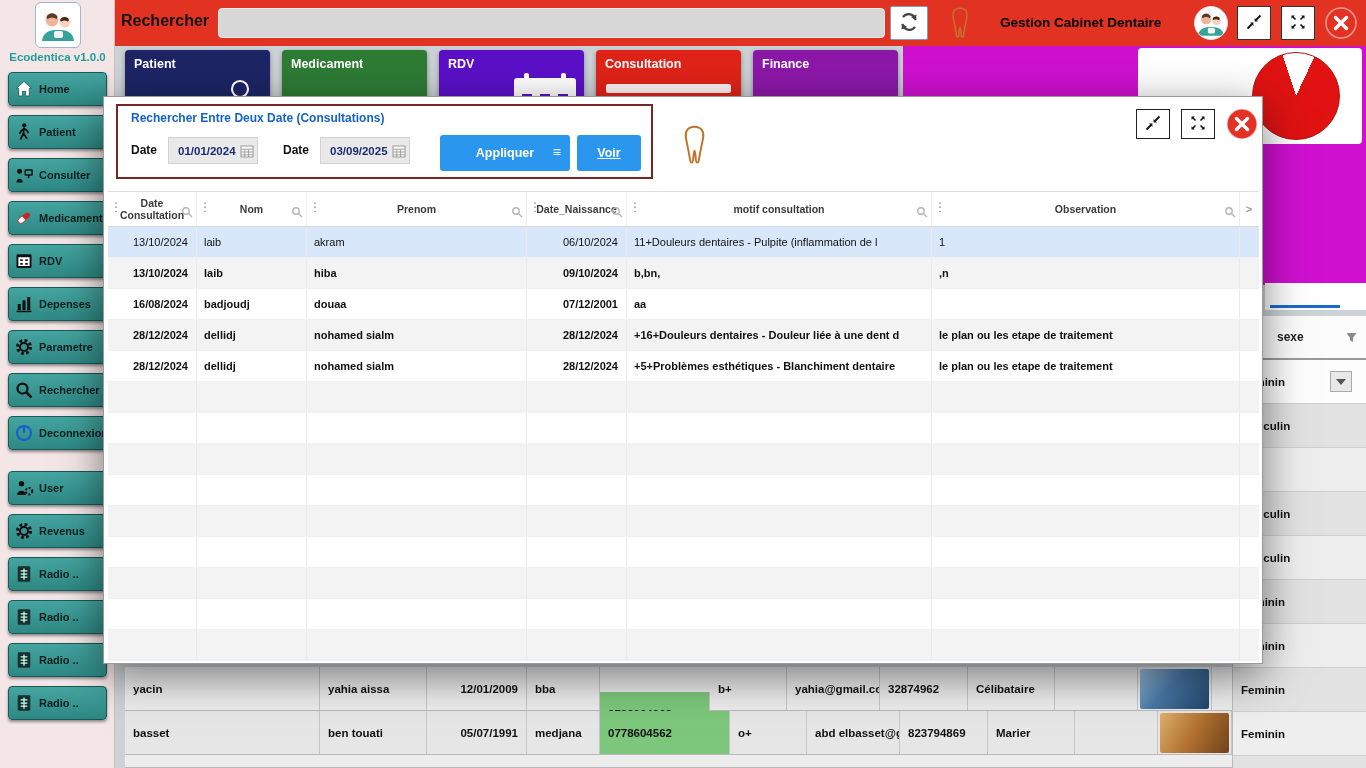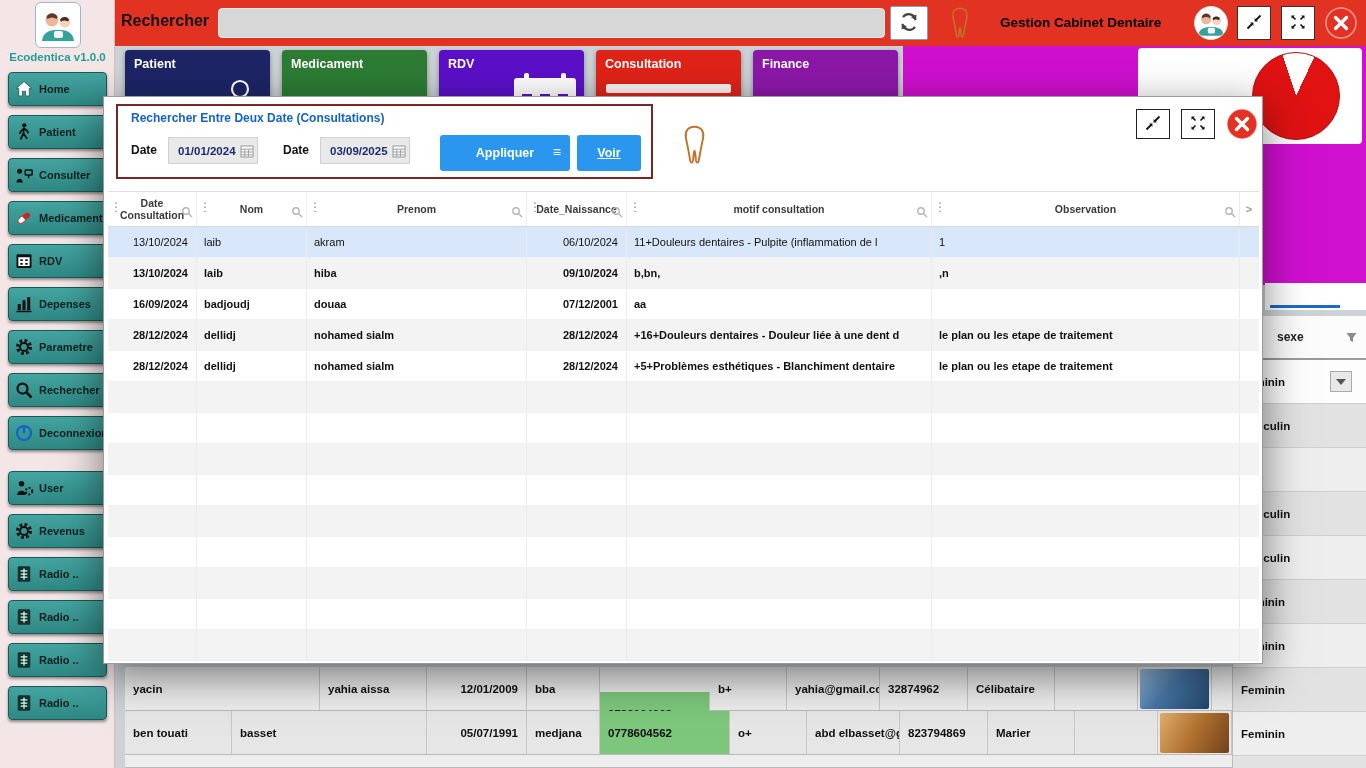--- a/index.html
+++ b/index.html
@@ -414,22 +414,22 @@
           <div class="b-cell" style="width: 77px;">b+</div>
           <div class="b-cell" style="width: 93px;">yahia@gmail.con</div>
           <div class="b-cell" style="width: 88px;">32874962</div>
           <div class="b-cell" style="width: 87px;">Célibataire</div>
           <div class="b-cell" style="width: 83px;"></div>
           <div class="b-cell photo" style="width: 74px;">
             <div class="photo-img photo-0"></div>
           </div>
         </div>
         <div class="b-row">
+          <div class="b-cell" style="width: 195px;">basset</div>
           <div class="b-cell" style="width: 107px;">ben touati</div>
-          <div class="b-cell" style="width: 195px;">basset</div>
           <div class="b-cell r" style="width: 100px;">05/07/1991</div>
           <div class="b-cell" style="width: 73px;">medjana</div>
           <div class="b-cell green" style="width: 130px;">0778604562</div>
           <div class="b-cell" style="width: 77px;">o+</div>
           <div class="b-cell" style="width: 93px;">abd elbasset@gm</div>
           <div class="b-cell" style="width: 88px;">823794869</div>
           <div class="b-cell" style="width: 87px;">Marier</div>
           <div class="b-cell" style="width: 83px;"></div>
           <div class="b-cell photo" style="width: 74px;">
             <div class="photo-img photo-1"></div>
@@ -551,21 +551,21 @@
           </div>
           <div class="g-row alt bold">
             <div class="g-cell r" style="width: 89px;">13/10/2024</div>
             <div class="g-cell l" style="width: 110px;">laib</div>
             <div class="g-cell l" style="width: 220px;">hiba</div>
             <div class="g-cell r" style="width: 100px;">09/10/2024</div>
             <div class="g-cell l" style="width: 305px;">b,bn,</div>
             <div class="g-cell l" style="width: 308px;">,n</div>
           </div>
           <div class="g-row bold">
-            <div class="g-cell r" style="width: 89px;">16/09/2024</div>
+            <div class="g-cell r" style="width: 89px;">16/08/2024</div>
             <div class="g-cell l" style="width: 110px;">badjoudj</div>
             <div class="g-cell l" style="width: 220px;">douaa</div>
             <div class="g-cell r" style="width: 100px;">07/12/2001</div>
             <div class="g-cell l" style="width: 305px;">aa</div>
             <div class="g-cell l" style="width: 308px;"></div>
           </div>
           <div class="g-row alt bold">
             <div class="g-cell r" style="width: 89px;">28/12/2024</div>
             <div class="g-cell l" style="width: 110px;">dellidj</div>
             <div class="g-cell l" style="width: 220px;">nohamed sialm</div>

